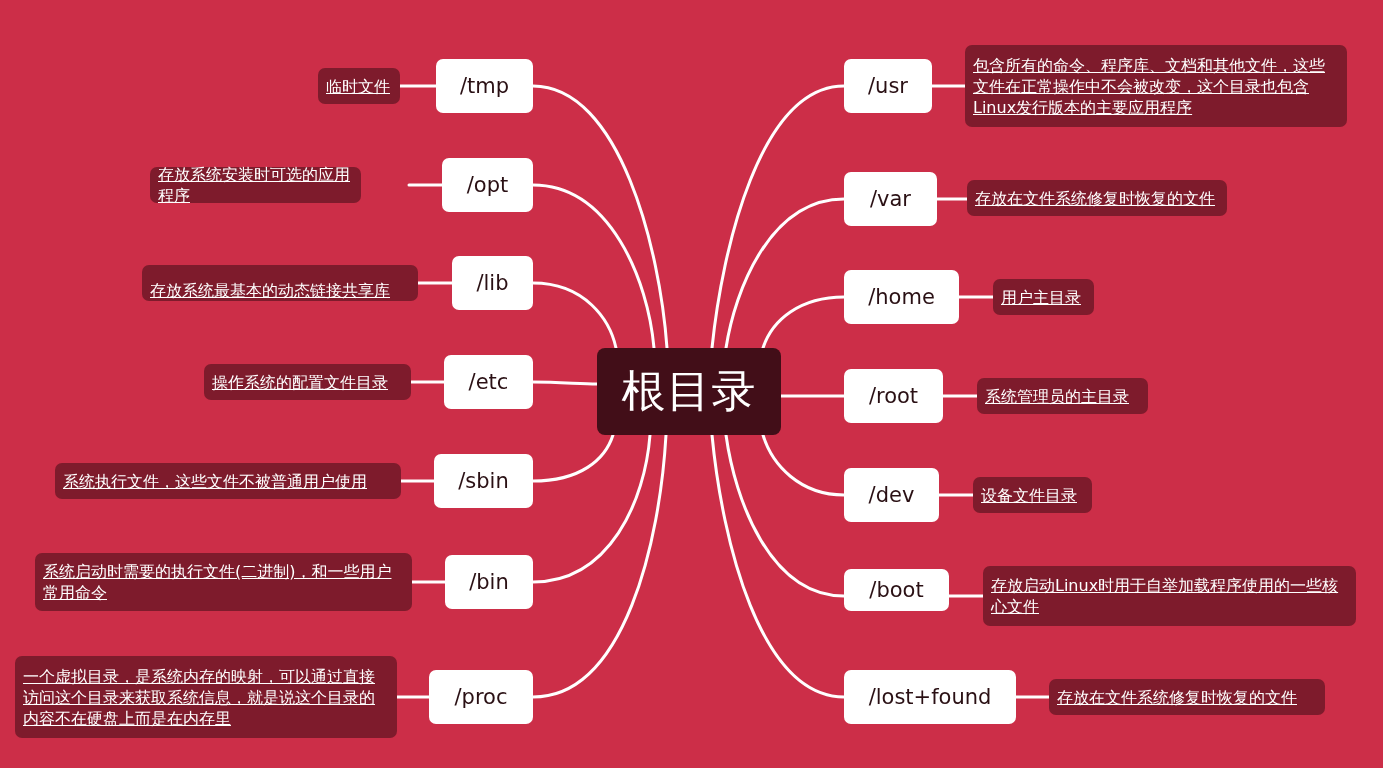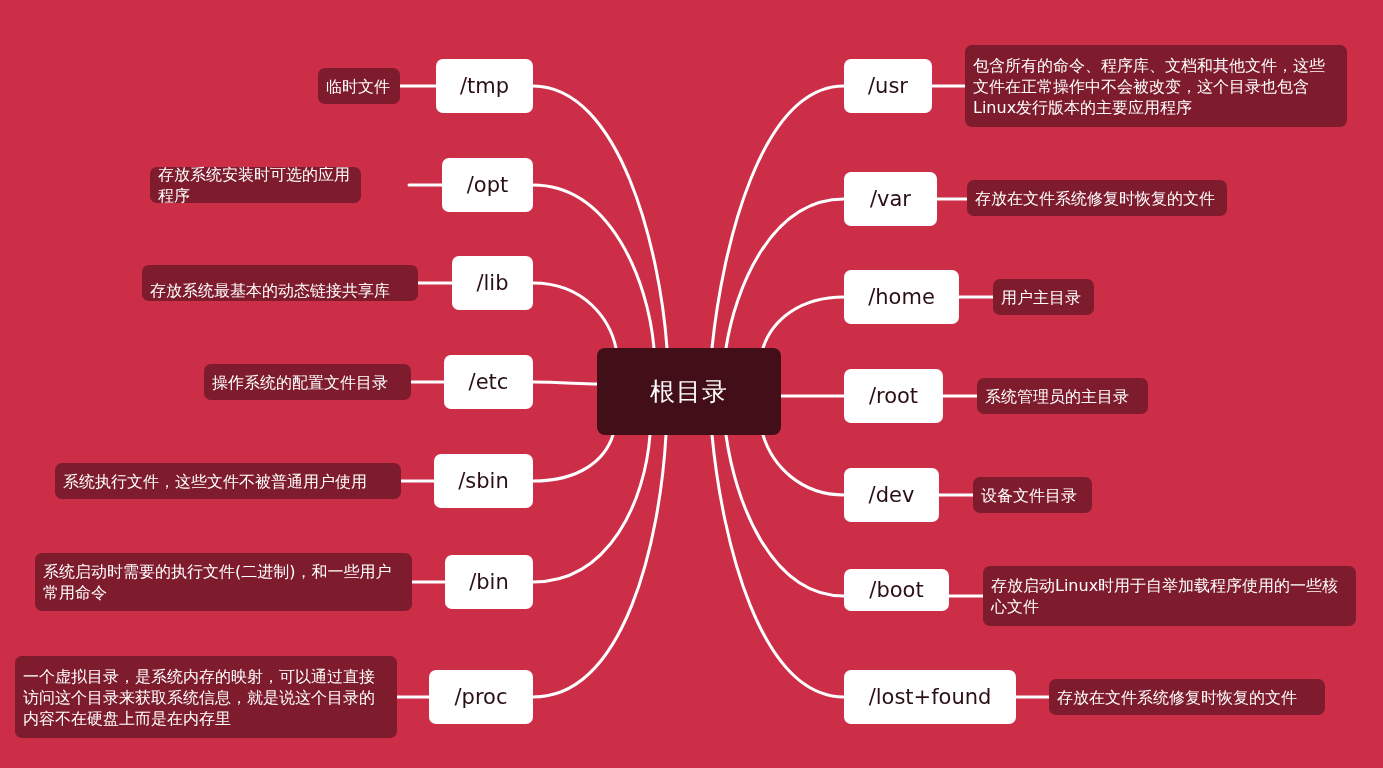--- a/index.html
+++ b/index.html
@@ -3,33 +3,33 @@
 <meta charset="utf-8">
 <style>
   * { box-sizing: border-box; margin: 0; padding: 0; }
   html, body { width: 1383px; height: 768px; overflow: hidden; }
   body { background: #CC2E48; position: relative; font-family: "DejaVu Sans", "Liberation Sans", sans-serif; }
   #canvas { position: absolute; left: 0; top: 0; width: 1383px; height: 768px; }
   svg.links { position: absolute; left: 0; top: 0; width: 1383px; height: 768px; pointer-events: none; }
   .root-node {
     position: absolute; background: #420E18; color: #ffffff; border-radius: 8px;
     display: flex; align-items: center; justify-content: center;
-    font-size: 25px; letter-spacing: 1px;
+    font-size: 44px; letter-spacing: 1px;
   }
   .dir-node {
     position: absolute; background: #ffffff; color: #2a1014; border-radius: 7px;
     display: flex; align-items: center; justify-content: center;
     font-size: 21px;
   }
   .desc-node {
     position: absolute; background: #7E1B2C; color: #ffffff; border-radius: 7px;
     display: flex; align-items: center;
     font-size: 16px; line-height: 21px; padding: 0 8px;
   }
-  .desc-node span { display: block; }
+  .desc-node span { display: block; text-decoration: underline; }
 </style>
 </head>
 <body>
 
 <div id="canvas">
   <svg class="links" viewBox="0 0 1383 768">
     <g fill="none" stroke="#FFFFFF" stroke-width="3" stroke-linecap="round">
 
       <path d="M400 86 L436 86"></path>
       <path d="M409 185 L442 185"></path>

